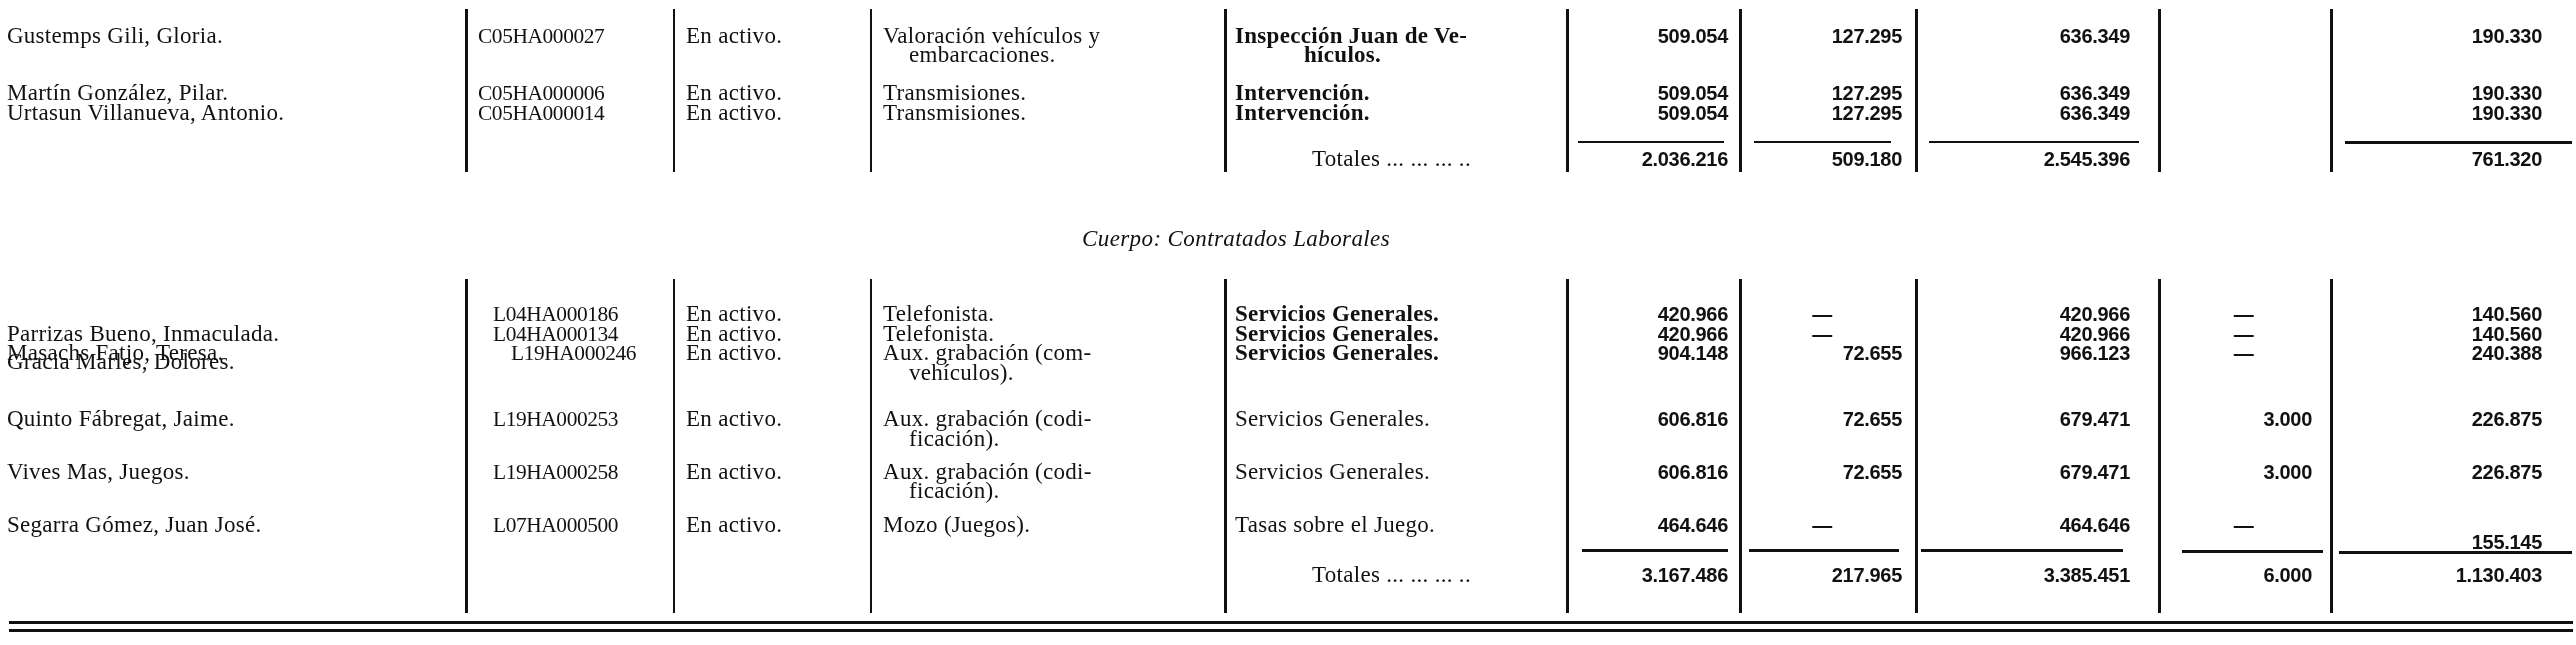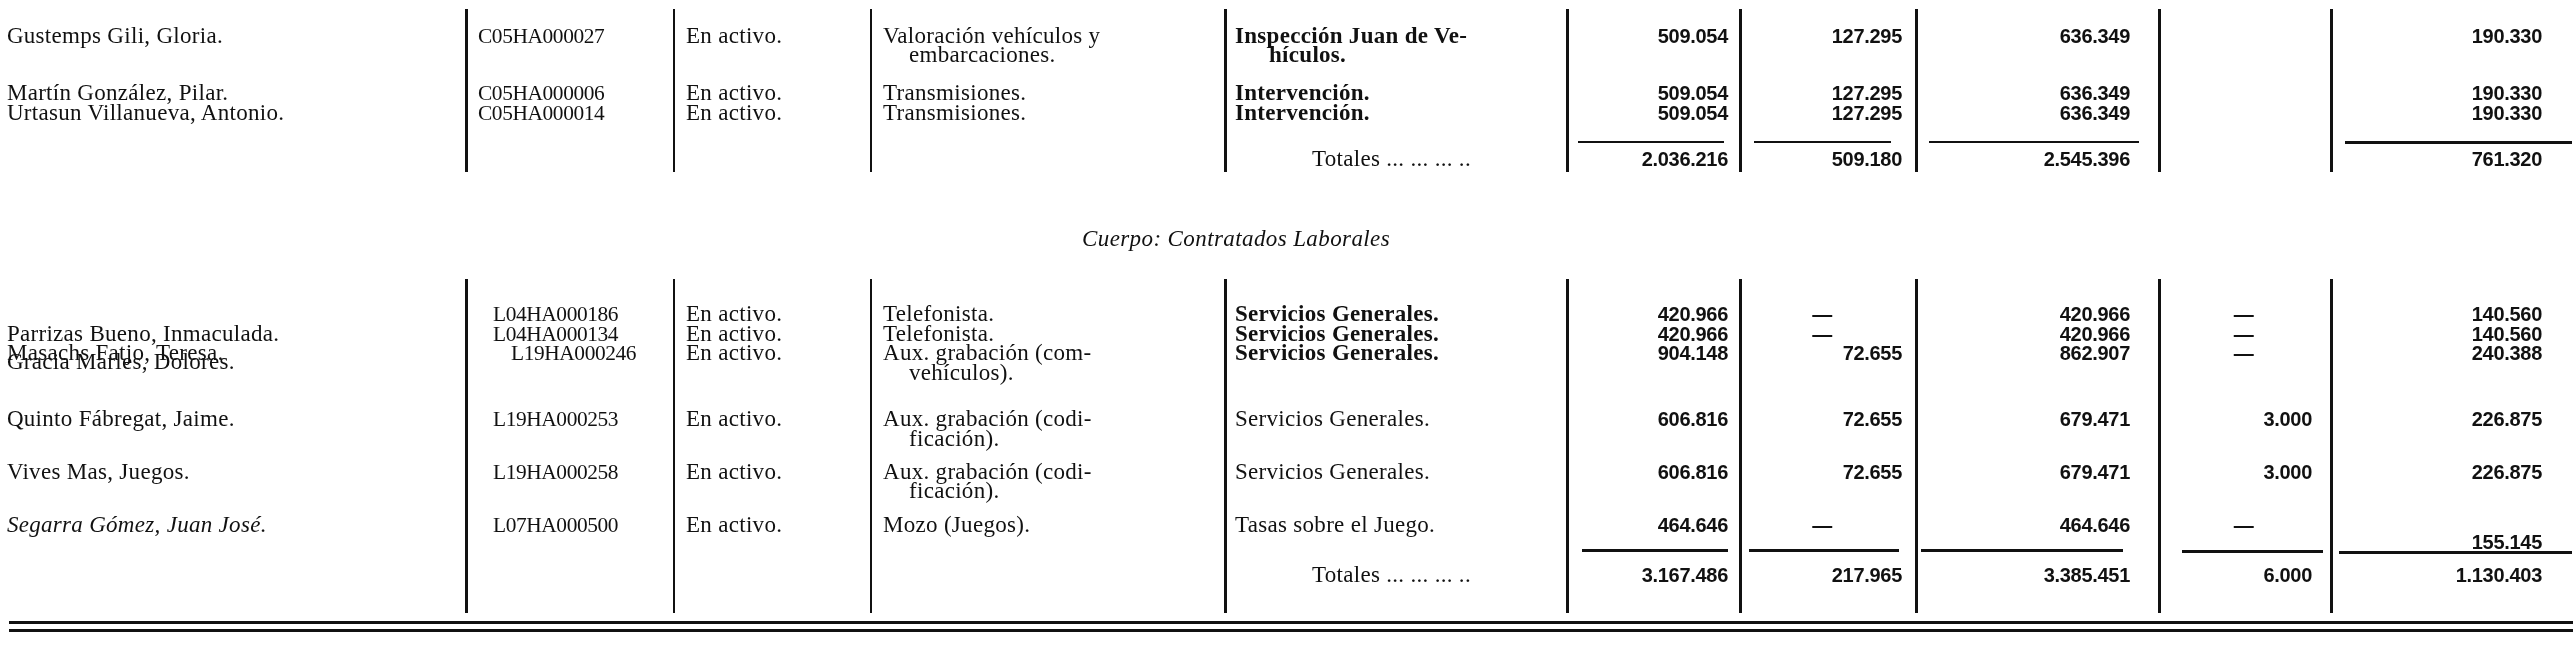--- a/index.html
+++ b/index.html
@@ -32,21 +32,21 @@
 
 <div>
 
   <div>
     <div class="abs txt" style="left:6.9px;top:24px;">Gustemps Gili, Gloria.</div>
     <div class="abs code" style="left:478px;top:24px;">C05HA000027</div>
     <div class="abs txt" style="left:686px;top:24px;">En activo.</div>
     <div class="abs txt" style="left:883px;top:24px;">Valoración vehículos y</div>
     <div class="abs txt" style="left:909px;top:43px;">embarcaciones.</div>
     <div class="abs txt bold" style="left:1235px;top:24px;">Inspección Juan de Ve-</div>
-    <div class="abs txt bold" style="left:1269px;top:43px;">hículos.</div>
+    <div class="abs txt bold" style="left:1304px;top:43px;">hículos.</div>
     <div class="abs num" style="left:1569px;width:159px;top:24px;">509.054</div>
     <div class="abs num" style="left:1742px;width:160px;top:24px;">127.295</div>
     <div class="abs num" style="left:1918px;width:212px;top:24px;">636.349</div>
     <div class="abs num" style="left:2162px;width:159px;top:24px;"></div>
     <div class="abs num" style="left:2333px;width:209px;top:24px;">190.330</div>
   </div>
 
   <div>
     <div class="abs txt" style="left:6.9px;top:81px;">Martín González, Pilar.</div>
     <div class="abs code" style="left:478px;top:81px;">C05HA000006</div>
@@ -130,21 +130,21 @@
 
   <div>
     <div class="abs txt" style="left:6.9px;top:341px;">Masachs Fatjo, Teresa.</div>
     <div class="abs code" style="left:511px;top:341px;">L19HA000246</div>
     <div class="abs txt" style="left:686px;top:341px;">En activo.</div>
     <div class="abs txt" style="left:883px;top:341px;">Aux. grabación (com-</div>
     <div class="abs txt" style="left:909px;top:361px;">vehículos).</div>
     <div class="abs txt bold" style="left:1235px;top:341px;">Servicios Generales.</div>
     <div class="abs num" style="left:1569px;width:159px;top:341px;">904.148</div>
     <div class="abs num" style="left:1742px;width:160px;top:341px;">72.655</div>
-    <div class="abs num" style="left:1918px;width:212px;top:341px;">862.907</div>
+    <div class="abs num" style="left:1918px;width:212px;top:341px;">966.123</div>
     <div class="abs num dash" style="left:2162px;width:163px;top:341px;text-align:center;">—</div>
     <div class="abs num" style="left:2333px;width:209px;top:341px;">240.388</div>
   </div>
 
   <div>
     <div class="abs txt" style="left:6.9px;top:407px;">Quinto Fábregat, Jaime.</div>
     <div class="abs code" style="left:493px;top:407px;">L19HA000253</div>
     <div class="abs txt" style="left:686px;top:407px;">En activo.</div>
     <div class="abs txt" style="left:883px;top:407px;">Aux. grabación (codi-</div>
     <div class="abs txt" style="left:909px;top:427px;">ficación).</div>
@@ -164,21 +164,21 @@
     <div class="abs txt" style="left:909px;top:479px;">ficación).</div>
     <div class="abs txt" style="left:1235px;top:460px;">Servicios Generales.</div>
     <div class="abs num" style="left:1569px;width:159px;top:460px;">606.816</div>
     <div class="abs num" style="left:1742px;width:160px;top:460px;">72.655</div>
     <div class="abs num" style="left:1918px;width:212px;top:460px;">679.471</div>
     <div class="abs num" style="left:2162px;width:150px;top:460px;">3.000</div>
     <div class="abs num" style="left:2333px;width:209px;top:460px;">226.875</div>
   </div>
 
   <div>
-    <div class="abs txt" style="left:6.9px;top:513px;font-style:italic;">Segarra Gómez, Juan José.</div>
+    <div class="abs txt" style="left:6.9px;top:513px;">Segarra Gómez, Juan José.</div>
     <div class="abs code" style="left:493px;top:513px;text-align:right;">L07HA000500</div>
     <div class="abs txt" style="left:686px;top:513px;">En activo.</div>
     <div class="abs txt" style="left:883px;top:513px;">Mozo (Juegos).</div>
     <div class="abs txt" style="left:1235px;top:513px;">Tasas sobre el Juego.</div>
     <div class="abs num" style="left:1569px;width:159px;top:513px;">464.646</div>
     <div class="abs num dash" style="left:1742px;width:160px;top:513px;text-align:center;">—</div>
     <div class="abs num" style="left:1918px;width:212px;top:513px;">464.646</div>
     <div class="abs num dash" style="left:2162px;width:163px;top:513px;text-align:center;">—</div>
     <div class="abs num" style="left:2333px;width:209px;top:530px;">155.145</div>
   </div>

